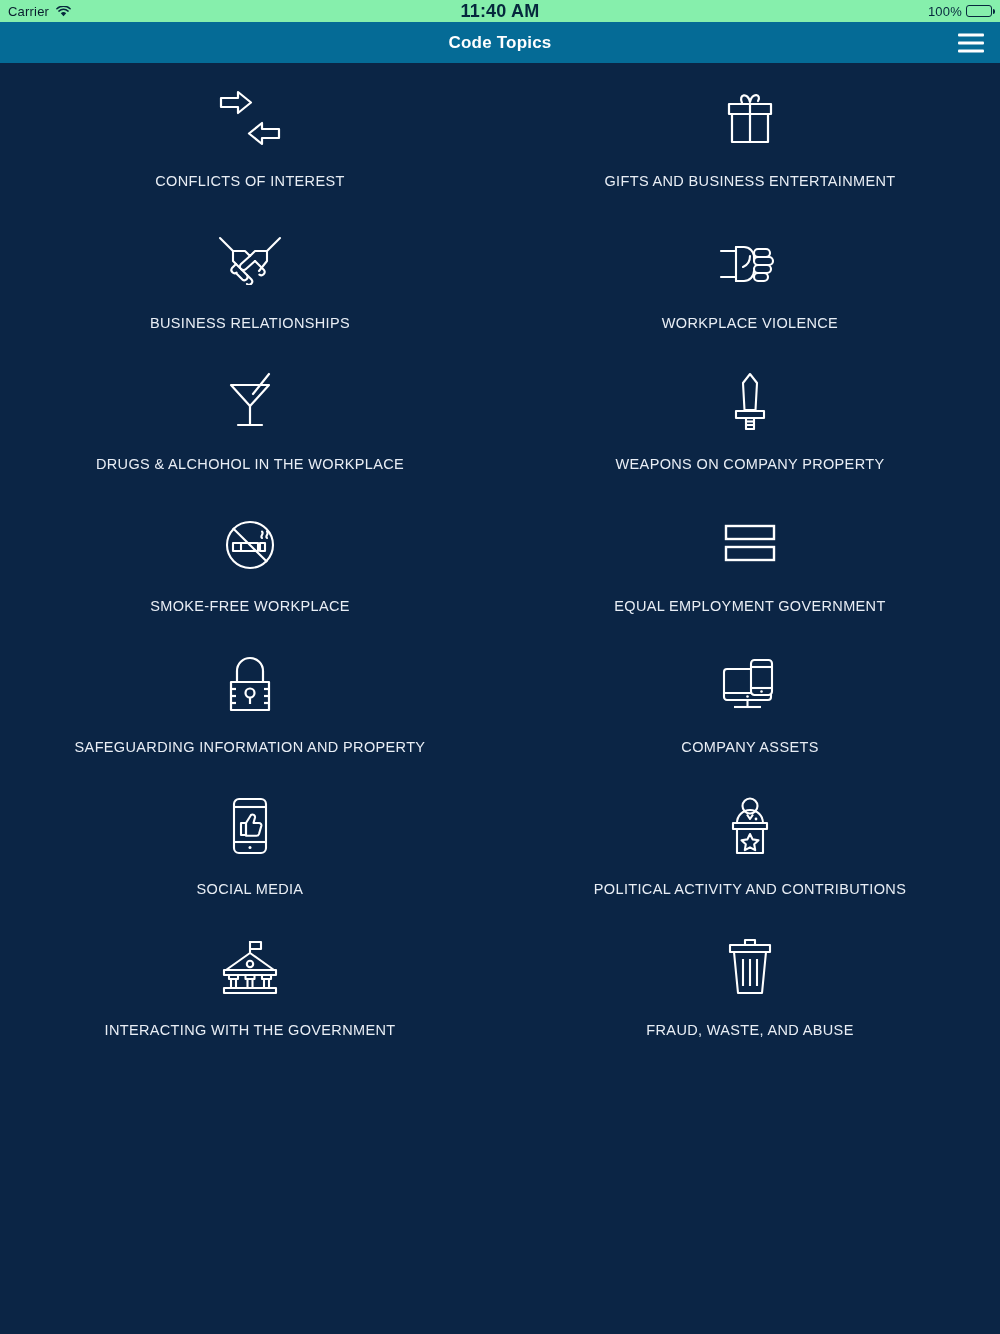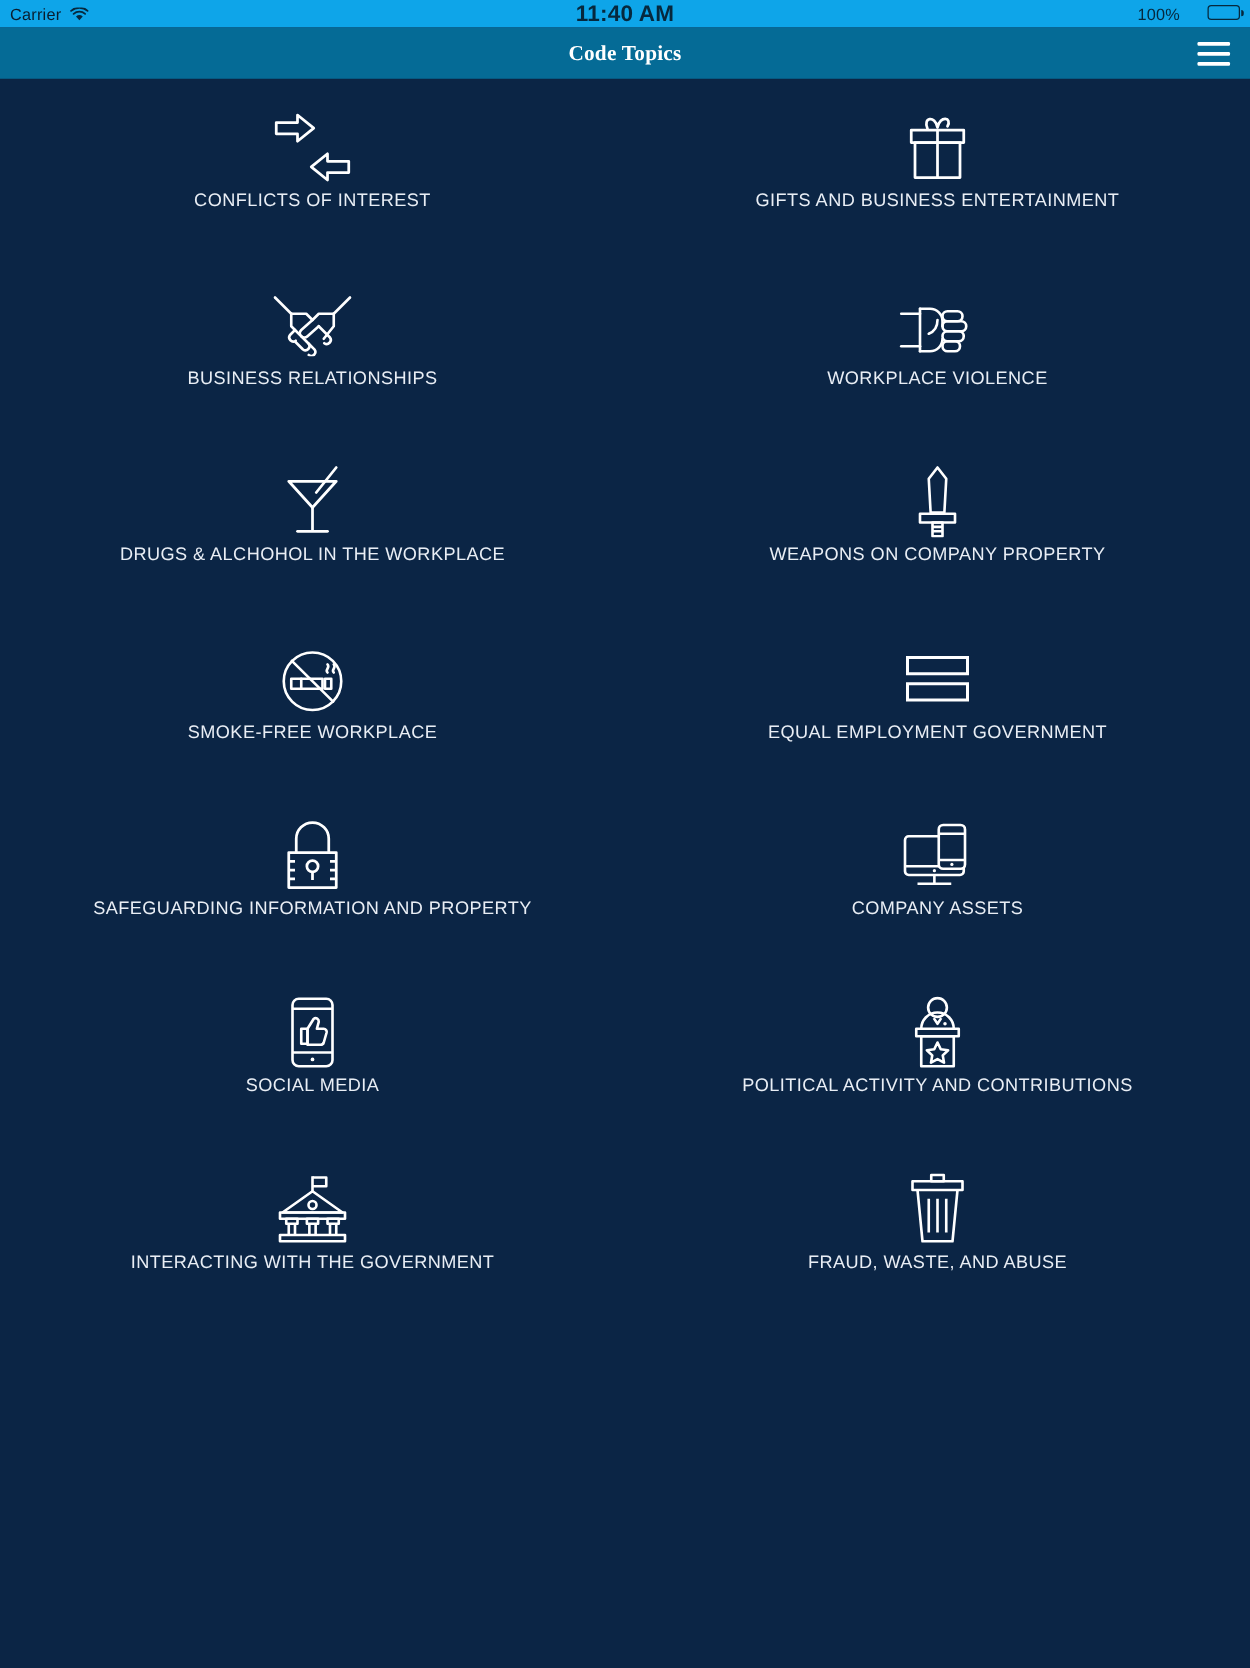--- a/index.html
+++ b/index.html
@@ -8,37 +8,37 @@
     height: 1334px;
     background: #0b2545;
     font-family: "Liberation Sans", sans-serif;
     overflow: hidden;
   }
 
   
   .status-bar {
     height: 22px;
     width: 100%;
-    background: #0ea5e9;
+    background: #86efac;
     display: flex;
     align-items: center;
     position: relative;
     padding: 0 8px;
     color: #0a1d2e;
     font-size: 13px;
     letter-spacing: .2px;
   }
   .status-left { display: flex; align-items: center; gap: 7px; }
   .status-center {
     position: absolute; left: 0; right: 0;
     text-align: center; font-size: 18px; font-weight: 600;
     color: #06283d; pointer-events: none;
   }
   .status-right {
-    margin-left: auto; display: flex; gap: 22px;
+    margin-left: auto; display: flex; align-items: center; gap: 4px;
     font-size: 13px; font-weight: 400; color: #06283d;
   }
   .wifi-icon { display:block; }
   .battery {
     width: 26px; height: 12px; border: 1.5px solid #06283d;
     border-radius: 3px; position: relative; padding: 1.5px;
   }
   .battery::after {
     content: ""; position: absolute; right: -4px; top: 3px;
     width: 2.5px; height: 5px; background: #06283d; border-radius: 0 2px 2px 0;
@@ -46,21 +46,20 @@
   .battery-fill { width: 100%; height: 100%; background: #06283d; border-radius: 1px; }
 
   
   .nav-bar {
     height: 41px;
     background: #056b96;
     display: flex;
     align-items: center;
     justify-content: center;
     position: relative;
-    font-family: Liberation Serif, serif;
   }
   .nav-title {
     color: #ffffff;
     font-size: 17px;
     font-weight: 600;
     letter-spacing: .2px;
   }
   .hamburger {
     position: absolute;
     right: 16px;
@@ -94,21 +93,21 @@
     cursor: pointer;
   }
   .tile .icon-wrap {
     height: 58px;
     display: flex;
     align-items: center;
     justify-content: center;
   }
   .tile svg { display: block; }
   .tile-label {
-    margin-top: 6px;
+    margin-top: 26px;
     color: #e9eef5;
     font-size: 14.5px;
     letter-spacing: .35px;
     text-align: center;
     white-space: nowrap;
   }
 </style>
 </head>
 <body>
 

